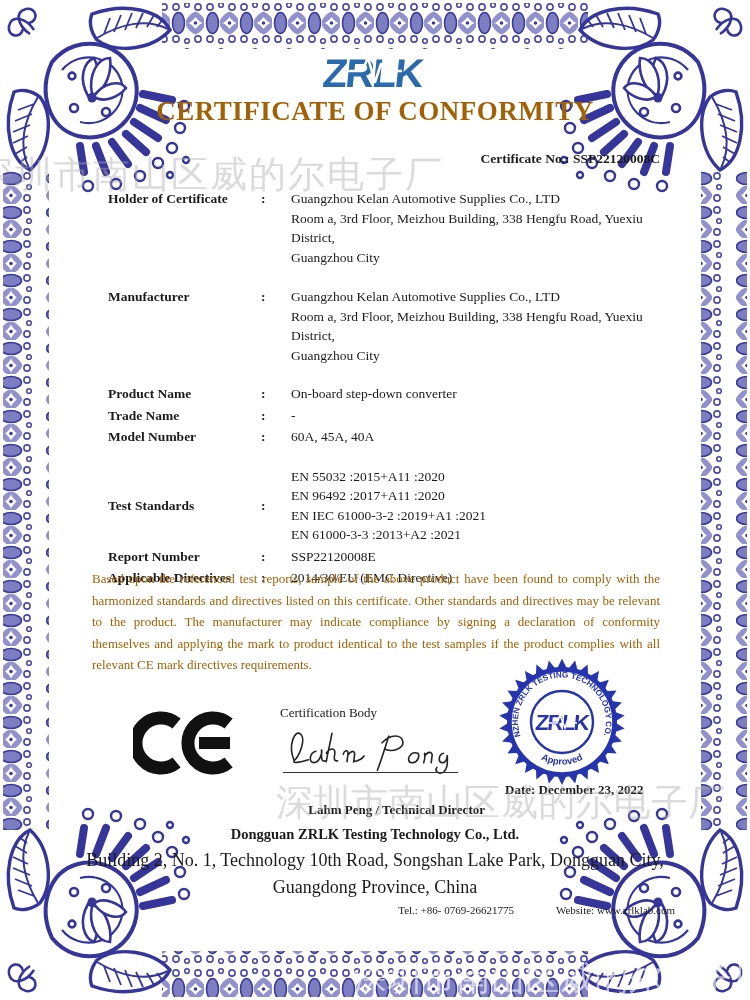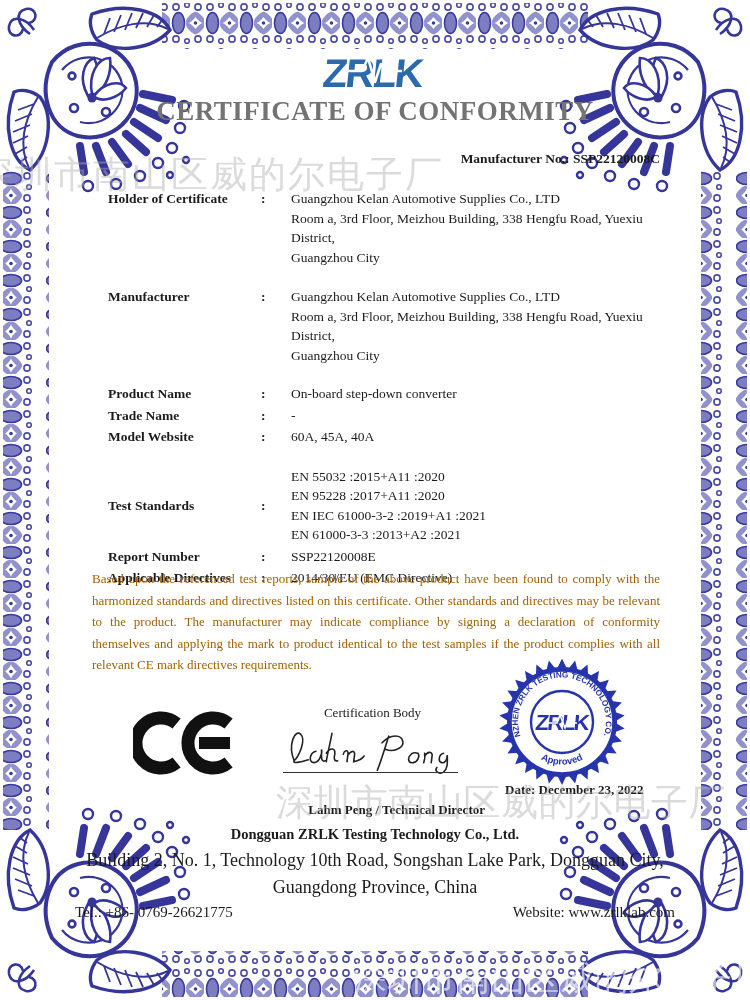--- a/index.html
+++ b/index.html
@@ -3,50 +3,50 @@
 <meta charset="utf-8">
 <style>
   html,body{margin:0;padding:0;background:#ffffff;}
   .page{position:relative;width:750px;height:1000px;background:#fff;overflow:hidden;
         font-family:"Liberation Serif", serif;color:#1b1b1b;}
   .border-svg{position:absolute;left:0;top:0;z-index:1;pointer-events:none;}
   .content{position:absolute;left:0;top:0;width:750px;height:1000px;z-index:2;}
 
   .logo{position:absolute;top:50px;left:0;width:750px;text-align:center;}
   .title{position:absolute;top:96px;left:0;width:750px;text-align:center;
-         font-size:27px;font-weight:bold;letter-spacing:.5px;color:#737373;}
+         font-size:27px;font-weight:bold;letter-spacing:.5px;color:#a16207;}
   .certno{position:absolute;top:151px;left:90px;width:570px;text-align:right;
           font-size:13.5px;font-weight:bold;}
 
   .fields{position:absolute;top:189px;left:92px;width:572px;font-size:13.5px;}
   .frow{display:flex;align-items:center;}
   .frow .lbl{width:153px;font-weight:bold;flex:0 0 auto;line-height:19.5px;align-self:flex-start;margin-left:16px;}
   .frow .col{width:30px;flex:0 0 auto;font-weight:bold;line-height:19.5px;align-self:flex-start;}
   .frow.vcenter .lbl,.frow.vcenter .col{align-self:center;}
   .frow .val{flex:1;line-height:19.5px;}
   .gap20{height:20px;}
   .gap19{height:19px;}
   .gap2{height:2px;}
 
   .statement{position:absolute;top:568px;left:92px;width:568px;font-size:13px;
              line-height:21.6px;text-align:justify;color:#a16207;}
 
   .ce-mark{position:absolute;left:133px;top:710px;}
-  .certbody-label{position:absolute;top:705px;left:280px;width:185px;text-align:center;font-size:13px;}
+  .certbody-label{position:absolute;top:705px;left:280px;width:185px;text-align:left;font-size:13px;}
   .signature{position:absolute;left:282px;top:722px;}
   .sig-line{position:absolute;left:283px;top:772px;width:175px;border-top:1.5px solid #333;}
   .sig-name{position:absolute;top:782px;left:255px;width:230px;text-align:right;
             font-size:13px;font-weight:600;margin-top:20px;}
   .date-line{position:absolute;top:782px;left:505px;width:160px;font-size:13px;font-weight:600;}
   .seal{position:absolute;left:497px;top:657px;}
 
   .footer{position:absolute;top:826px;left:75px;width:600px;text-align:center;}
   .footer .company{font-size:14.5px;font-weight:bold;margin-bottom:7px;text-align:center;}
   .footer .addr{font-size:18px;margin-bottom:6px;}
-  .footer .telrow{display:flex;justify-content:space-between;gap:42px;font-size:15px;margin-top:3px;}
+  .footer .telrow{display:flex;justify-content:flex-end;gap:42px;font-size:11px;margin-top:3px;}
 
   .wm{position:absolute;z-index:5;pointer-events:none;white-space:nowrap;
       font-family:"Liberation Sans", sans-serif;font-weight:400;}
   .wm-top{top:150px;left:-24px;font-size:37px;letter-spacing:2px;color:rgba(176,176,176,.45);}
   .wm-mid{top:778px;left:276px;font-size:37px;letter-spacing:0.5px;color:rgba(176,176,176,.45);}
   .wm-bot{top:956px;left:353px;font-size:34px;letter-spacing:0.5px;color:rgba(255,255,255,.62);z-index:6;}
 </style>
 </head>
 <body>
 
@@ -173,21 +173,21 @@
 
     <div class="logo">
       <svg width="150" height="46" viewBox="0 0 150 46">
         <text x="75" y="37" text-anchor="middle" font-family="Liberation Sans, sans-serif" font-weight="bold" font-size="40" fill="#2a6aad" letter-spacing="-2" transform="skewX(-6)">ZRLK</text>
         <polyline points="48,21 62,21 68,8 75,32 81,14 85,21 102,21" fill="none" stroke="#ffffff" stroke-width="2.6" stroke-linejoin="round"></polyline>
       </svg>
     </div>
 
     <div class="title">CERTIFICATE OF CONFORMITY</div>
 
-    <div class="certno">Manufacturer No.: SSP22120008C</div>
+    <div class="certno">Certificate No.: SSP22120008C</div>
 
     <div class="fields">
 
       <div class="frow">
         <div class="lbl">Holder of Certificate</div>
         <div class="col">:</div>
         <div class="val">
           <div>Guangzhou Kelan Automotive Supplies Co., LTD</div>
           <div>Room a, 3rd Floor, Meizhou Building, 338 Hengfu Road, Yuexiu District,</div>
           <div>Guangzhou City</div>
@@ -214,32 +214,32 @@
       <div class="gap2"></div>
 
       <div class="frow">
         <div class="lbl">Trade Name</div>
         <div class="col">:</div>
         <div class="val">-</div>
       </div>
       <div class="gap2"></div>
 
       <div class="frow">
-        <div class="lbl">Model Website</div>
+        <div class="lbl">Model Number</div>
         <div class="col">:</div>
         <div class="val">60A, 45A, 40A</div>
       </div>
       <div class="gap20"></div>
 
       <div class="frow vcenter">
         <div class="lbl">Test Standards</div>
         <div class="col">:</div>
         <div class="val">
           <div>EN 55032 :2015+A11 :2020</div>
-          <div>EN 95228 :2017+A11 :2020</div>
+          <div>EN 96492 :2017+A11 :2020</div>
           <div>EN IEC 61000-3-2 :2019+A1 :2021</div>
           <div>EN 61000-3-3 :2013+A2 :2021</div>
         </div>
       </div>
       <div class="gap2"></div>
 
       <div class="frow">
         <div class="lbl">Report Number</div>
         <div class="col">:</div>
         <div class="val">SSP22120008E</div>

